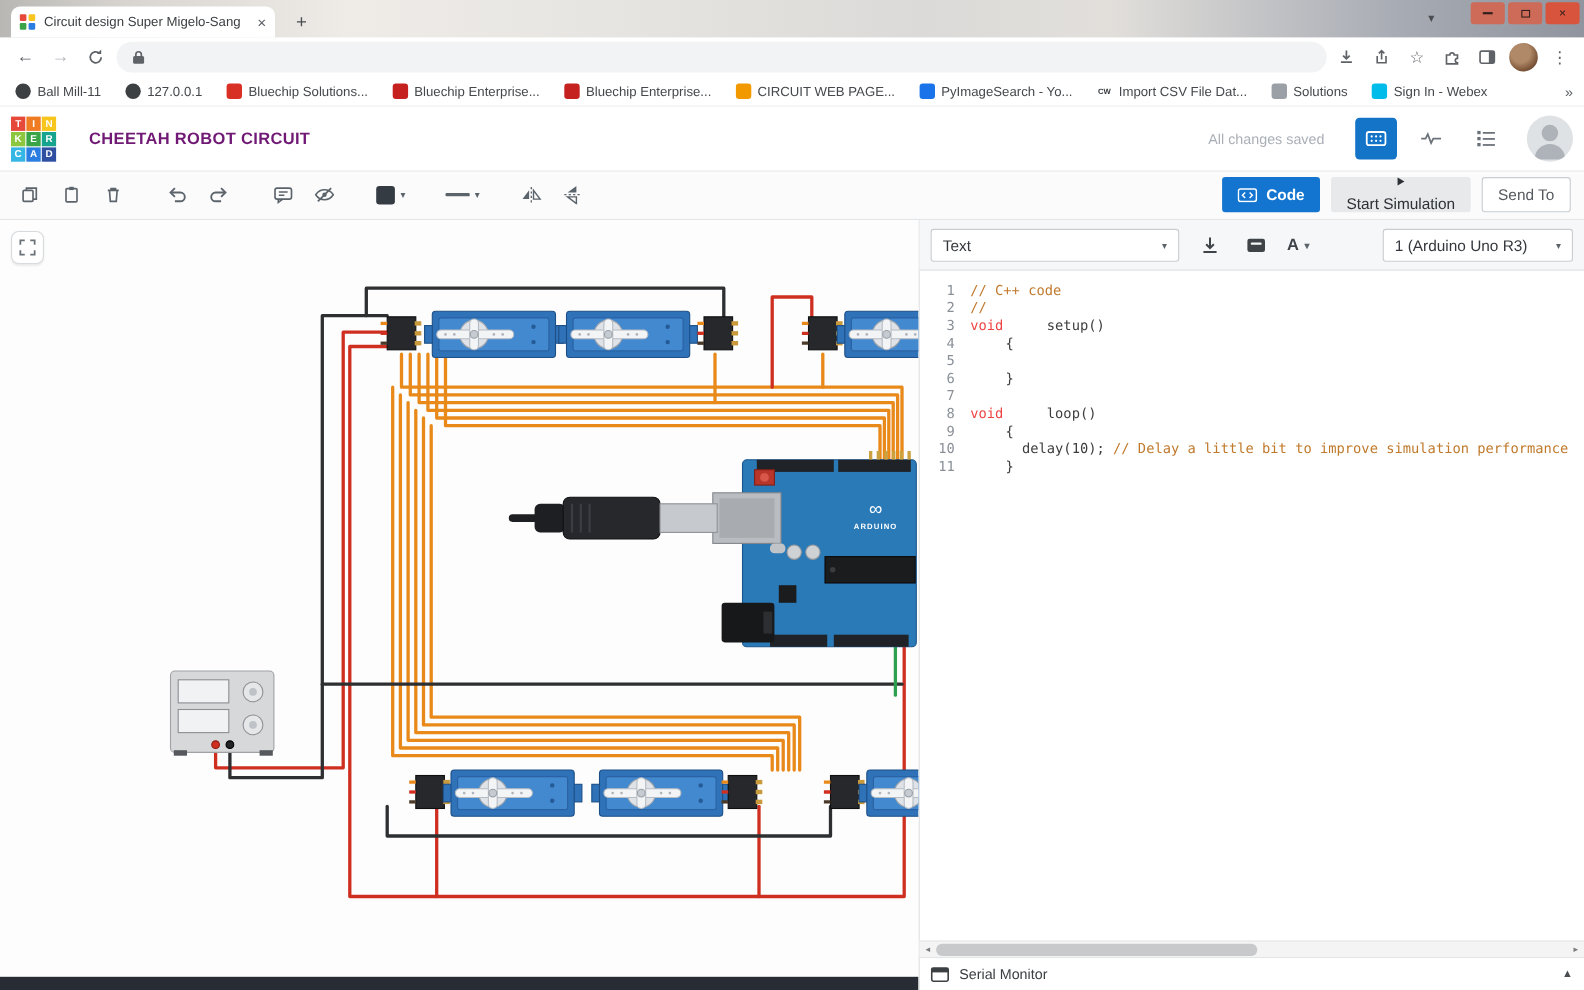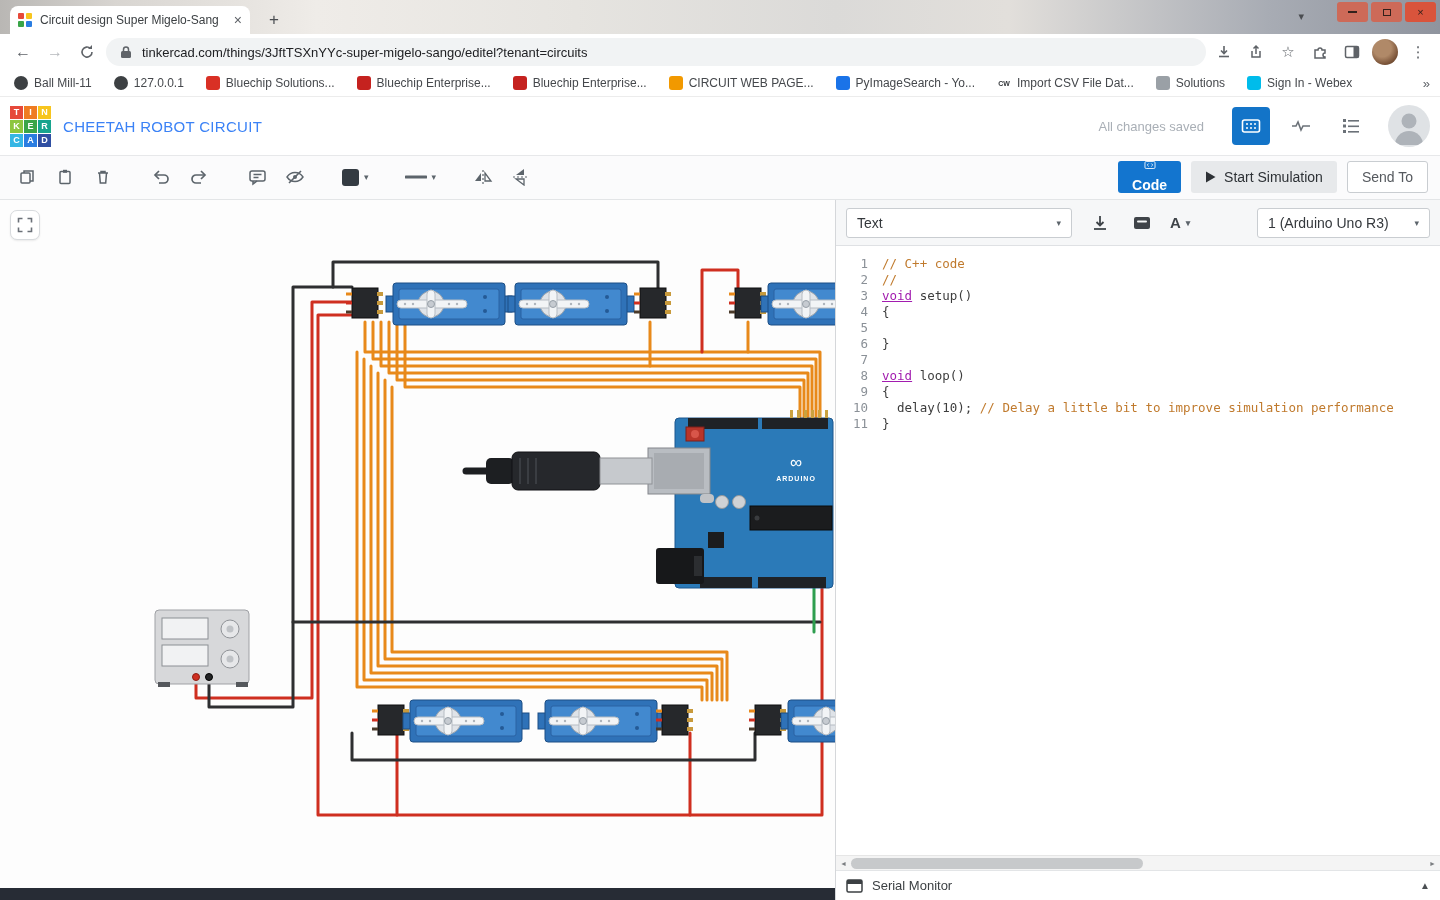--- a/index.html
+++ b/index.html
@@ -46,38 +46,38 @@
   .bm { display:flex; align-items:center; gap:6px; font-size:12px; color:#45484c; white-space:nowrap; }
   .bm-ic { width:14px; height:14px; border-radius:3px; flex:none; display:flex; align-items:center; justify-content:center; }
   .bm-ic.globe { border-radius:50%; background:#3d4043; }
   .bm-ic.txt { font-size:7px; font-weight:bold; color:#33363a; }
   .bm-more { position:absolute; right:10px; color:#5f6368; font-size:13px; }
 
   
   .tc-header { height:58px; background:#fff; box-shadow:0 1px 0 #e7e8ea; display:flex; align-items:center; padding:0 10px; position:relative; z-index:2; }
   .logo { display:grid; grid-template-columns:repeat(3,13px); grid-auto-rows:13px; gap:1px; }
   .logo b { color:#fff; font-size:9px; display:flex; align-items:center; justify-content:center; }
-  .tc-title { margin-left:12px; font-size:15px; font-weight:normal; color:#3b82f6; letter-spacing:.3px; }
+  .tc-title { margin-left:30px; font-size:15px; font-weight:bold; color:#701a75; letter-spacing:.3px; }
   .tc-right { margin-left:auto; display:flex; align-items:center; gap:12px; }
   .save-status { color:#a9afb6; font-size:13px; margin-right:16px; }
   .view-btn { width:38px; height:38px; border-radius:4px; }
   .view-btn.active { background:#1374c8; }
   .tc-avatar { width:42px; height:42px; border-radius:50%; background:#dfe2e5; overflow:hidden; margin-left:6px; }
 
   
   .tc-toolbar { height:45px; background:#fbfbfc; border-bottom:1px solid #e3e5e7; display:flex; align-items:center; padding:0 10px; gap:4px; }
   .tool-btn { width:34px; height:32px; color:#5c646b; border-radius:3px; flex:none; }
   .gap { width:16px; flex:none; }
   .swatch { width:17px; height:17px; background:#343b42; border-radius:3px; }
   .caret { font-size:9px; color:#5c646b; margin-left:5px; }
   .dd { display:flex; align-items:center; padding:0 6px; height:32px; }
   .tb-right { margin-left:auto; display:flex; align-items:center; gap:10px; padding-right:2px; }
   .btn { height:32px; border-radius:3px; display:flex; align-items:center; gap:8px; padding:0 14px; font-size:14px; cursor:default; }
-  .btn-code { background:#1375cf; color:#fff; font-weight:bold;flex-direction:column; }
-  .btn-sim { background:#e7e9eb; color:#2d3135; }
+  .btn-code { background:#1375cf; color:#fff; font-weight:bold; }
+  .btn-sim { background:#e7e9eb; color:#2d3135;flex-direction:column; }
   .btn-send { background:#fff; border:1px solid #c9cdd1; color:#55595e; }
 
   
   .main { display:flex; height:700px; }
   .canvas { position:relative; width:835px; background:#fdfdfd; flex:none; overflow:hidden; }
   .circuit-svg { position:absolute; left:0; top:0; }
   .zoomfit { position:absolute; left:10px; top:10px; width:30px; height:30px; background:#fff;
     border:1px solid #d8dbde; border-radius:7px; box-shadow:0 1px 2px rgba(0,0,0,.08); }
   .canvas-strip { position:absolute; bottom:0; left:0; width:100%; height:12px; background:#272c35; }
 
@@ -89,23 +89,23 @@
   .cp-select.mode { width:226px; }
   .cp-select.board { width:173px; margin-left:auto; }
   .cp-ic { width:28px; height:28px; color:#3f4449; }
   .fontsize { display:flex; align-items:center; color:#3f4449; font-weight:bold; font-size:15px; }
   .code-area { flex:1; display:flex; overflow:hidden; padding-top:10px;
     font-family:"DejaVu Sans Mono","Liberation Mono",monospace; font-size:12.5px; line-height:16px; }
   .gutter { width:36px; text-align:right; color:#8a9097; flex:none; padding-right:4px; }
   .gutter div { height:16px; }
   .lines { padding-left:10px; white-space:pre; overflow:hidden; }
   .cl { height:16px; }
-  .pl { color:#3d3d3d; }
+  .pl { color:#3d3d3d;margin-left:32px; }
   .cm { color:#c07a2d; }
-  .kw { color:#a21caf;text-decoration:underline; }
+  .kw { color:#ef4444; }
   .hscroll { height:15px; background:#f4f4f4; border-top:1px solid #e6e6e6; position:relative; flex:none; }
   .hs-arrow { position:absolute; top:0; width:15px; height:15px; color:#7a7d80; font-size:7px; }
   .hs-thumb { position:absolute; left:15px; top:2px; width:292px; height:11px; background:#c7c9cb; border-radius:6px; }
   .serial-bar { height:30px; border-top:1px solid #e3e5e7; display:flex; align-items:center; padding:0 10px; gap:9px;
     font-size:13px; color:#3c4043; flex:none; }
   .serial-collapse { margin-left:auto; color:#4a4e52; font-size:10px; }
 
   svg.ic { display:block; }
 </style>
 </head>
@@ -142,21 +142,20 @@
     <svg class="ic" width="16" height="16" viewBox="0 0 16 16">
         <path d="M13 8a5 5 0 1 1-1.5-3.5" fill="none" stroke="#5f6368" stroke-width="1.6"></path>
         <path d="M13 1v4h-4z" fill="#5f6368"></path>
       </svg>
   </span>
   <div class="urlfield">
     <svg class="ic" width="12" height="14" viewBox="0 0 12 14">
         <rect x="1" y="6" width="10" height="7" rx="1.5" fill="#5f6368"></rect>
         <path d="M3.5 6V4.5a2.5 2.5 0 0 1 5 0V6" fill="none" stroke="#5f6368" stroke-width="1.5"></path>
       </svg>
-    <span class="url-text">tinkercad.com/things/3JftTSXnYYc-super-migelo-sango/editel?tenant=circuits</span>
   </div>
   <div class="url-icons">
     <span class="sm-ic center">
       <svg class="ic" width="16" height="16" viewBox="0 0 16 16">
           <path d="M8 2v7M5 6.5 8 9.5 11 6.5" fill="none" stroke="#5f6368" stroke-width="1.6"></path>
           <path d="M3 12.5h10" stroke="#5f6368" stroke-width="1.6"></path>
         </svg>
     </span>
     <span class="sm-ic center">
       <svg class="ic" width="16" height="16" viewBox="0 0 16 16">

